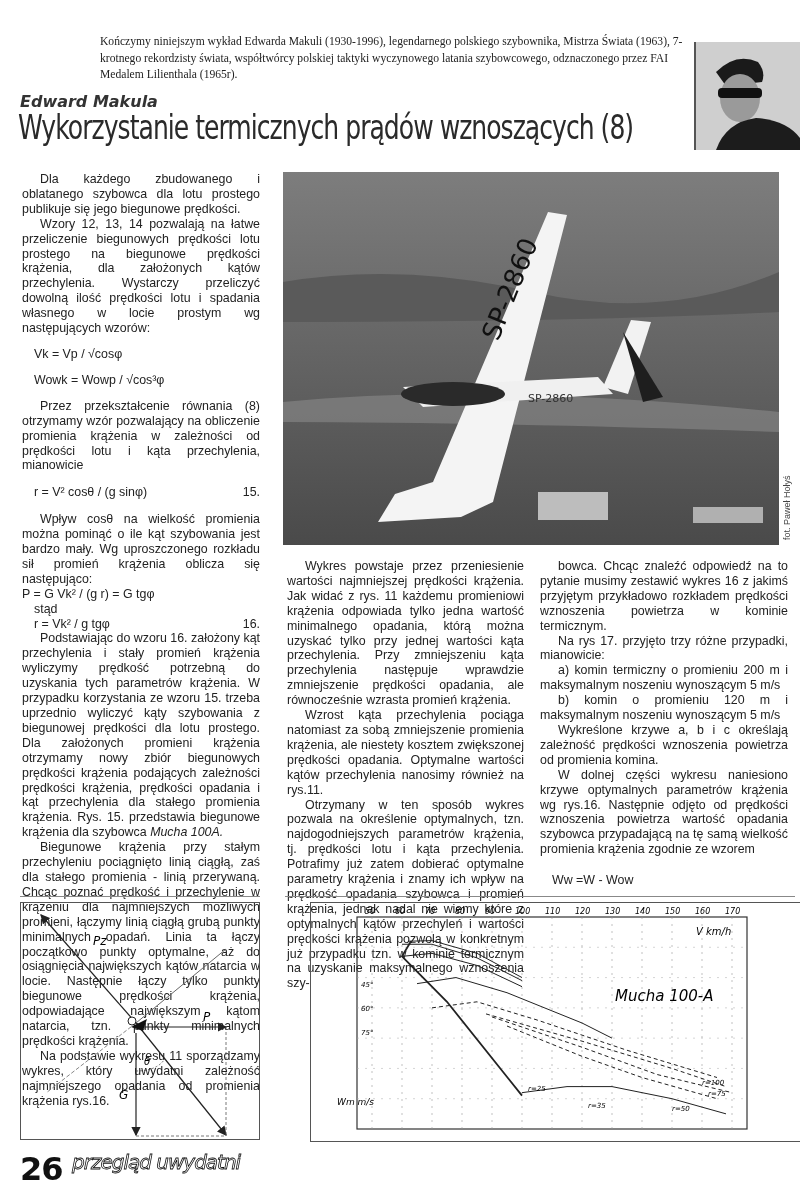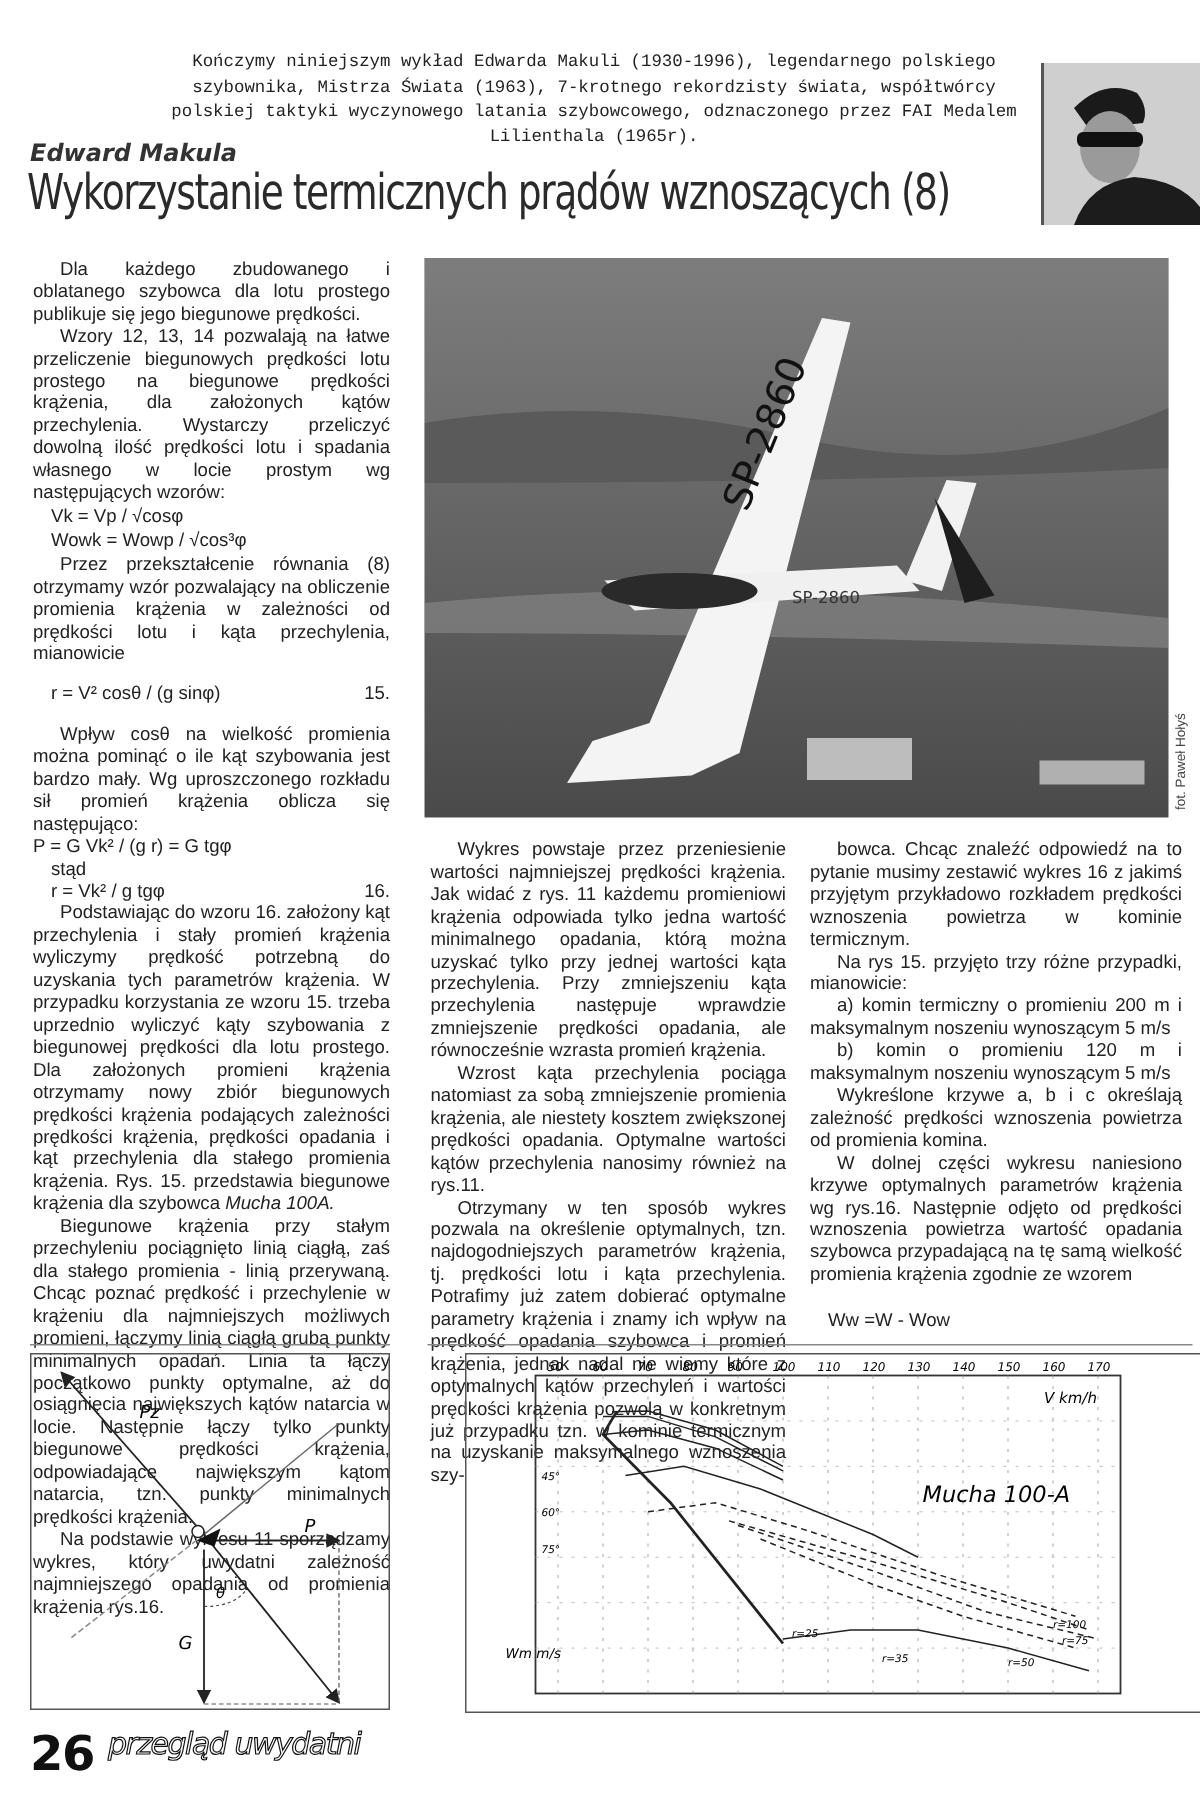--- a/index.html
+++ b/index.html
@@ -1,30 +1,30 @@
 <!DOCTYPE html>
 <html><head>
 <meta charset="utf-8">
 <style>
   html, body { margin: 0; padding: 0; background: #fff; }
   body { width: 800px; height: 1200px; position: relative; overflow: hidden; color: #1a1a1a; }
-  .intro { position: absolute; left: 100px; top: 34px; width: 592px; text-align: center;
-    font-family: Liberation Mono, monospace; font-size: 11.6px; line-height: 16.5px; color: #222; }
+  .intro { position: absolute; left: 100px; top: 34px; width: 592px; text-align: left;
+    font-family: Liberation Serif, serif; font-size: 11.6px; line-height: 16.5px; color: #222; }
   .portrait { position: absolute; left: 694px; top: 42px; width: 104px; height: 108px;
     background: #d8d8d8; overflow: hidden; border-left: 2px solid #555; }
   .author { position: absolute; left: 20px; top: 92px; font-family: "DejaVu Sans", sans-serif;
     font-style: italic; font-weight: bold; font-size: 16px; color: #333; }
   .title { position: absolute; left: 18px; top: 108px; font-family: "DejaVu Sans", sans-serif;
     font-size: 33px; letter-spacing: -1.3px; transform: scaleX(0.76); transform-origin: left top;
     white-space: nowrap; color: #2a2a2a; }
   .col { position: absolute; font-family: "Liberation Sans", sans-serif; font-size: 12.4px;
     line-height: 14.9px; text-align: justify; color: #222; }
   .col p { margin: 0; text-indent: 18px; }
   .col p.noind { text-indent: 0; }
-  .col .formula { text-indent: 12px; margin: 1px 0; }
+  .col .formula { text-indent: 12px; margin: 11px 0; }
   .col .eq { display: flex; justify-content: space-between; text-indent: 0; padding-left: 12px; }
   .col1 { left: 22px; top: 172px; width: 238px; }
   .col2 { left: 287px; top: 559px; width: 237px; }
   .col3 { left: 540px; top: 559px; width: 248px; }
   .photo { position: absolute; left: 283px; top: 172px; width: 496px; height: 373px; background: #6a6a6a; overflow: hidden; }
   .credit { position: absolute; left: 782px; top: 540px; transform: rotate(-90deg); transform-origin: left top;
     font-family: "Liberation Sans", sans-serif; font-size: 9px; color: #444; white-space: nowrap; }
   .rule { position: absolute; height: 1px; background: #888; }
   .fig1 { position: absolute; left: 20px; top: 902px; width: 238px; height: 236px; border: 1px solid #555; }
   .fig2 { position: absolute; left: 290px; top: 902px; width: 508px; height: 238px; border: 1px solid #555; margin-left: 20px; }
@@ -101,21 +101,21 @@
 <div class="credit">fot. Paweł Hołyś</div>
 
 <div class="col col2">
   <p>Wykres powstaje przez przeniesienie wartości najmniejszej prędkości krążenia. Jak widać z rys. 11 każdemu promieniowi krążenia odpowiada tylko jedna wartość minimalnego opadania, którą można uzyskać tylko przy jednej wartości kąta przechylenia. Przy zmniejszeniu kąta przechylenia następuje wprawdzie zmniejszenie prędkości opadania, ale równocześnie wzrasta promień krążenia.</p>
   <p>Wzrost kąta przechylenia pociąga natomiast za sobą zmniejszenie promienia krążenia, ale niestety kosztem zwiększonej prędkości opadania. Optymalne wartości kątów przechylenia nanosimy również na rys.11.</p>
   <p>Otrzymany w ten sposób wykres pozwala na określenie optymalnych, tzn. najdogodniejszych parametrów krążenia, tj. prędkości lotu i kąta przechylenia. Potrafimy już zatem dobierać optymalne parametry krążenia i znamy ich wpływ na prędkość opadania szybowca i promień krążenia, jednak nadal nie wiemy które z optymalnych kątów przechyleń i wartości prędkości krążenia pozwolą w konkretnym już przypadku tzn. w kominie termicznym na uzyskanie maksymalnego wznoszenia szy-</p>
 </div>
 
 <div class="col col3">
   <p>bowca. Chcąc znaleźć odpowiedź na to pytanie musimy zestawić wykres 16 z jakimś przyjętym przykładowo rozkładem prędkości wznoszenia powietrza w kominie termicznym.</p>
-  <p>Na rys 15. przyjęto trzy różne przypadki, mianowicie:</p>
+  <p>Na rys 17. przyjęto trzy różne przypadki, mianowicie:</p>
   <p>a) komin termiczny o promieniu 200 m i maksymalnym noszeniu wynoszącym 5 m/s</p>
   <p>b) komin o promieniu 120 m i maksymalnym noszeniu wynoszącym 5 m/s</p>
   <p>Wykreślone krzywe a, b i c określają zależność prędkości wznoszenia powietrza od promienia komina.</p>
   <p>W dolnej części wykresu naniesiono krzywe optymalnych parametrów krążenia wg rys.16. Następnie odjęto od prędkości wznoszenia powietrza wartość opadania szybowca przypadającą na tę samą wielkość promienia krążenia zgodnie ze wzorem</p>
   <p class="formula" style="margin-top:16px;">Ww =W - Wow</p>
 </div>
 
 <div class="rule" style="left:20px; top:896px; width:240px;"></div>
 <div class="rule" style="left:285px; top:896px; width:510px;"></div>
 

